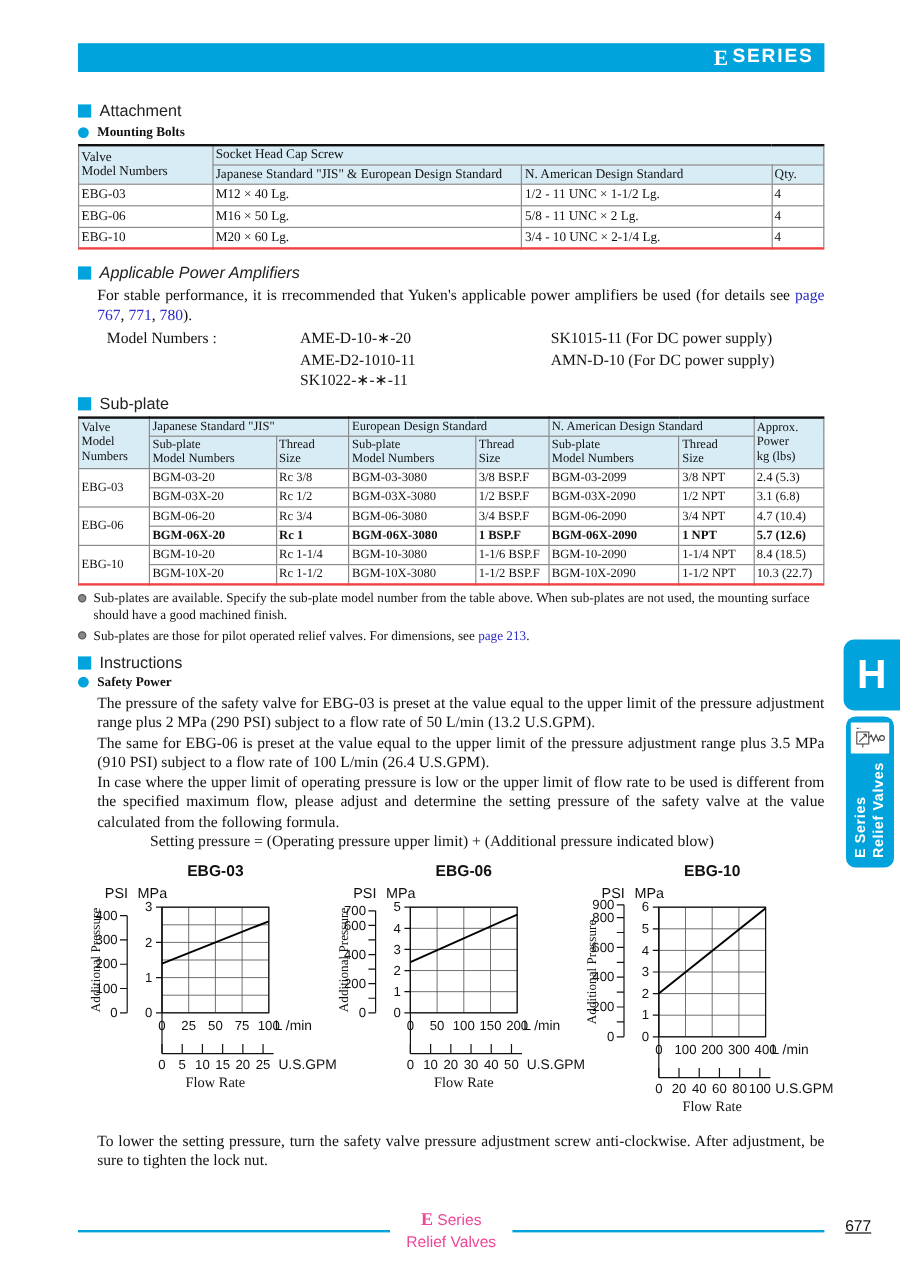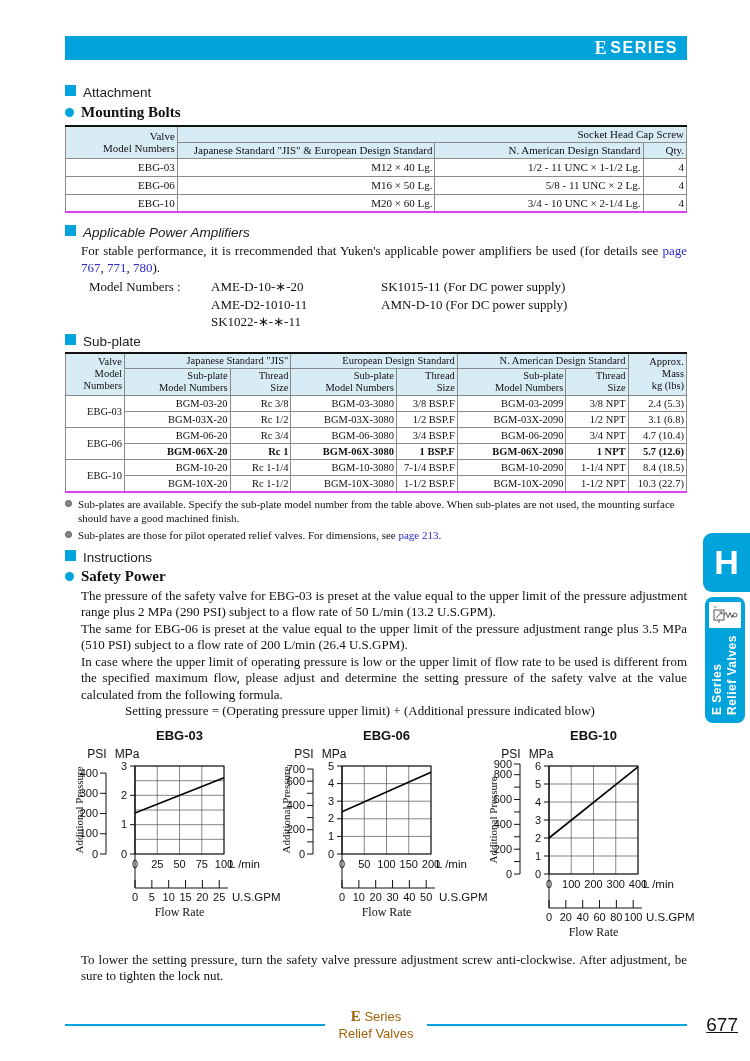--- a/index.html
+++ b/index.html
@@ -9,40 +9,40 @@
   .content { position:absolute; left:65px; top:0; width:622px; }
 
   
   .topbar { margin-top:36px; height:24px; background:var(--accent);
             display:flex; justify-content:flex-end; align-items:center; padding-right:9px;
             font-family:"Liberation Sans", sans-serif; color:#fff; font-weight:bold;
             font-size:16px; letter-spacing:1.5px; }
   .topbar .bar-e { font-family:"Liberation Serif", serif; font-size:18px; margin-right:2px; }
 
   
-  .sec { display:flex; gap:7px; font-family:"Liberation Sans", sans-serif;
+  .sec { display:flex; align-items:center; gap:7px; font-family:"Liberation Sans", sans-serif;
          font-size:13.5px; color:#222; }
   .sq { width:11px; height:11px; background:var(--accent); flex:0 0 auto; }
-  .sub { display:flex; align-items:center; gap:7px; font-weight:bold; font-size:15px; }
+  .sub { display:flex; align-items:center; gap:7px; font-weight:bold; font-size:11px; }
   .dot { width:9px; height:9px; border-radius:50%; background:var(--accent); flex:0 0 auto; }
 
   
-  table { border-collapse:collapse; width:100%; font-size:11px; text-align:right;
-          border-top:2px solid #111; border-bottom:2px solid #d946ef; }
+  table { border-collapse:collapse; width:100%; font-size:11px; text-align:left;
+          border-top:2px solid #111; border-bottom:2px solid #ef4444; }
   th, td { border:0.8px solid #8a8a8a; padding:1px 2px; }
   th { background:var(--thbg); font-weight:normal; }
   thead { border-bottom:1.6px solid #111; }
   table tr { height:18px; }
   .pl { white-space:pre-line; line-height:1.15; }
 
   
   .body-text { padding-left:16px; font-size:13px; line-height:16.5px; text-align:justify; }
   .lnk { color:var(--link); cursor:pointer;text-align:center; }
   .models { display:grid; grid-template-columns:122px 170px auto; padding-left:24px;
-            font-size:13px; line-height:17.5px; margin-top:2px; }
+            font-size:13px; line-height:17.5px; margin-top:2px;gap:39px; }
 
   
   .note { display:flex; gap:6px; font-size:11px; line-height:14px; margin-top:3px; }
   .gdot { width:7px; height:7px; border-radius:50%; background:#888; border:1px solid #555;
           flex:0 0 auto; margin-top:3px; }
 
   
   .formula { padding-left:60px; font-size:13px; line-height:16.5px; }
 
   
@@ -54,24 +54,24 @@
   .cu { font:12px "Liberation Sans", sans-serif; fill:#111; }
   .cn { font:11px "Liberation Sans", sans-serif; fill:#111; }
   .cn2{ font:11.5px "Liberation Sans", sans-serif; fill:#111; }
   .cf { font:12px "Liberation Serif", serif; fill:#111; }
   .cf2{ font:11px "Liberation Serif", serif; fill:#111; }
 
   
   .footer { position:absolute; left:65px; top:1008px; width:622px; display:flex; align-items:center; }
   .fline { flex:1 1 auto; height:2px; background:var(--accent); }
   .fcenter { margin:0 14px; text-align:center; font-family:"Liberation Sans", sans-serif;
-             font-size:13px; line-height:17px; color:#a16207; }
+             font-size:13px; line-height:17px; color:#ec4899; }
   .fe { font-family:"Liberation Serif", serif; font-weight:bold; font-size:15px; }
-  .pageno { position:absolute; right:12px; top:1014px; font-family:"Liberation Sans", sans-serif;
-            font-size:19px;text-decoration:underline; }
+  .pageno { position:absolute; right:24px; top:1014px; font-family:"Liberation Sans", sans-serif;
+            font-size:13px;text-decoration:underline; }
 
   
   .tab-h { position:absolute; right:0; top:533px; width:47px; height:59px; background:var(--accent);
            border-radius:9px 0 0 9px; color:#fff; display:flex; align-items:center; justify-content:center;
            font-family:"Liberation Sans", sans-serif; font-weight:bold; font-size:34px; }
   .tab-lower { position:absolute; right:5px; top:597px; width:40px; height:126px; background:var(--accent);
                border-radius:8px; display:flex; flex-direction:column; align-items:center; }
   .tab-iconbox { width:32px; height:26px; background:#fff; margin-top:5px; border-radius:1px;
                  display:flex; align-items:center; justify-content:center; }
   .tab-vtext { flex:1; display:flex; align-items:center; justify-content:center;
@@ -180,21 +180,21 @@
       </colgroup>
       <thead>
         <tr style="height:16px;">
           <th rowspan="2" class="pl">Valve
 Model
 Numbers</th>
           <th colspan="2">Japanese Standard "JIS"</th>
           <th colspan="2">European Design Standard</th>
           <th colspan="2">N. American Design Standard</th>
           <th rowspan="2" class="pl">Approx.
-Mass
+Power
 kg (lbs)</th>
         </tr>
         <tr style="height:26px;">
           <th class="pl">Sub-plate
 Model Numbers</th>
           <th class="pl">Thread
 Size</th>
           <th class="pl">Sub-plate
 Model Numbers</th>
           <th class="pl">Thread
@@ -242,21 +242,21 @@
           <td>1 BSP.F</td>
           <td>BGM-06X-2090</td>
           <td>1 NPT</td>
           <td>5.7 (12.6)</td>
         </tr>
         <tr style="height:16px;">
           <td rowspan="2">EBG-10</td>
           <td>BGM-10-20</td>
           <td>Rc 1-1/4</td>
           <td>BGM-10-3080</td>
-          <td>7-1/4 BSP.F</td>
+          <td>1-1/6 BSP.F</td>
           <td>BGM-10-2090</td>
           <td>1-1/4 NPT</td>
           <td>8.4 (18.5)</td>
         </tr>
         <tr style="height:16px;">
           <td>BGM-10X-20</td>
           <td>Rc 1-1/2</td>
           <td>BGM-10X-3080</td>
           <td>1-1/2 BSP.F</td>
           <td>BGM-10X-2090</td>
@@ -279,21 +279,21 @@
 
     <div class="sec mt8">
       <span class="sq"></span>
       <span>Instructions</span>
     </div>
     <div class="sub mt3">
       <span class="dot"></span>
       <span>Safety Power</span>
     </div>
     <div class="body-text mt3">The pressure of  the safety valve  for EBG-03 is  preset at the  value equal to the upper limit of the pressure adjustment range plus 2 MPa (290 PSI) subject to a flow rate of 50  L/min (13.2 U.S.GPM).</div>
-    <div class="body-text">The same for EBG-06 is preset at the value equal to the upper limit of the pressure adjustment range plus 3.5 MPa (510 PSI) subject to a flow rate of 200 L/min (26.4 U.S.GPM).</div>
+    <div class="body-text">The same for EBG-06 is preset at the value equal to the upper limit of the pressure adjustment range plus 3.5 MPa (910 PSI) subject to a flow rate of 100 L/min (26.4 U.S.GPM).</div>
     <div class="body-text">In case where the upper limit of operating pressure is low or the upper limit of flow rate to be used is different from the specified maximum flow, please adjust and determine the setting pressure of the safety valve at the value calculated from the following formula.</div>
     <div class="formula">Setting pressure = (Operating pressure upper limit) + (Additional pressure indicated blow)</div>
 
     <div class="charts">
       <div><svg width="205" height="196">
             <text x="104.5" y="14" text-anchor="middle" class="ct">EBG-03</text>
             <text x="22" y="32" text-anchor="middle" class="cu">PSI</text>
             <text x="52" y="32" text-anchor="middle" class="cu">MPa</text>
             <line x1="60" y1="128" x2="149" y2="128" class="cg"></line>
             <line x1="60" y1="113.33333333333333" x2="149" y2="113.33333333333333" class="cg"></line>

